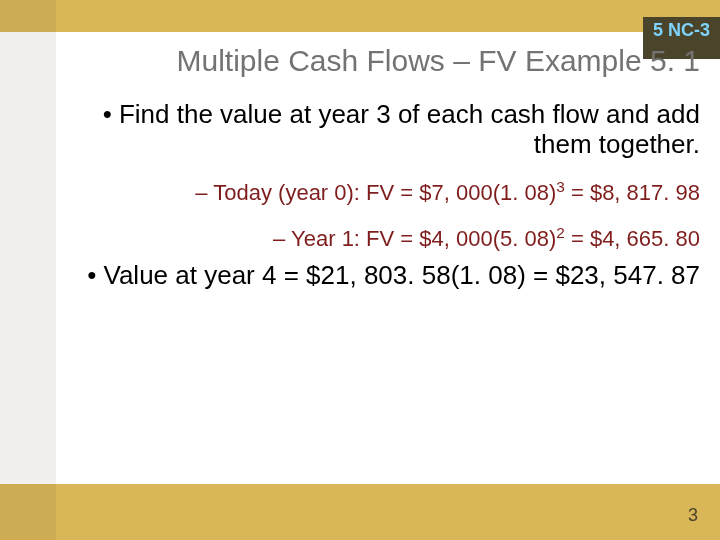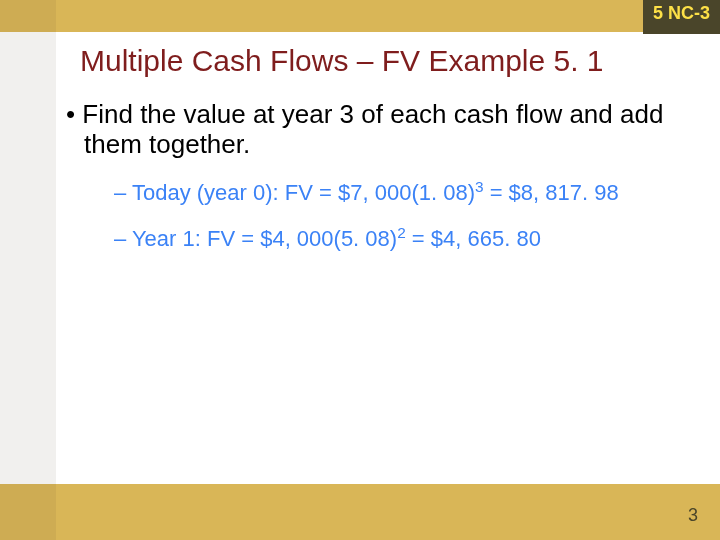--- a/index.html
+++ b/index.html
@@ -23,62 +23,64 @@
   }
   .left-margin-block {
     position: absolute;
     top: 0; left: 0;
     width: 56px; height: 540px;
     background: #4a452a;
     opacity: 0.08;
   }
   .slide-tag {
     position: absolute;
-    top: 0; right: 0;
+    top: 17px; right: 0;
     background: #4a452a;
-    color: #fde047;
+    color: #7dd3fc;
     font-size: 18px;
     font-weight: bold;
-    padding: 4px 10px 10px 10px;
+    padding: 4px 10px 18px 10px;
     line-height: 1.1;
   }
   .title {
     position: absolute;
     top: 44px;
-    left: 80px;
+    left: 68px;
     right: 20px;
-    color: #7f1d1d;
+    color: #737373;
     font-size: 30px;
     font-weight: 400;
     line-height: 1.1;
+    text-align: right;
   }
   .content {
     position: absolute;
     top: 92px;
     left: 56px;
     right: 20px;
+    text-align: right;
   }
   .bullet-l1 {
     font-size: 26px;
     color: #000;
     padding-left: 28px;
     text-indent: -18px;
     margin-top: 8px;
     line-height: 1.15;
   }
   .bullet-l1::before {
     content: "• ";
   }
   .sub-list {
     margin-top: 6px;
     margin-bottom: 2px;
   }
   .bullet-l2 {
     font-size: 22px;
-    color: #3b82f6;
+    color: #7f1d1d;
     padding-left: 76px;
     text-indent: -18px;
     line-height: 1.2;
     margin-top: 20px;
   }
   .bullet-l2::before {
     content: "– ";
   }
   sup { font-size: 0.7em; vertical-align: super; line-height: 0; }
   .page-num {
@@ -108,16 +110,19 @@
 
   <div class="sub-list">
     <div class="bullet-l2">
       <span>Today (year 0): FV = $7, 000(1. 08)</span><sup>3</sup><span> = $8, 817. 98</span>
     </div>
     <div class="bullet-l2">
       <span>Year 1: FV = $4, 000(5. 08)</span><sup>2</sup><span> = $4, 665. 80</span>
     </div>
   </div>
 
+  <div class="bullet-l1">
+    <span>Value at year 4 = $21, 803. 58(1. 08) = $23, 547. 87</span>
+  </div>
 
 </div>
 
 <div class="page-num">3</div>
 
 </body></html>

